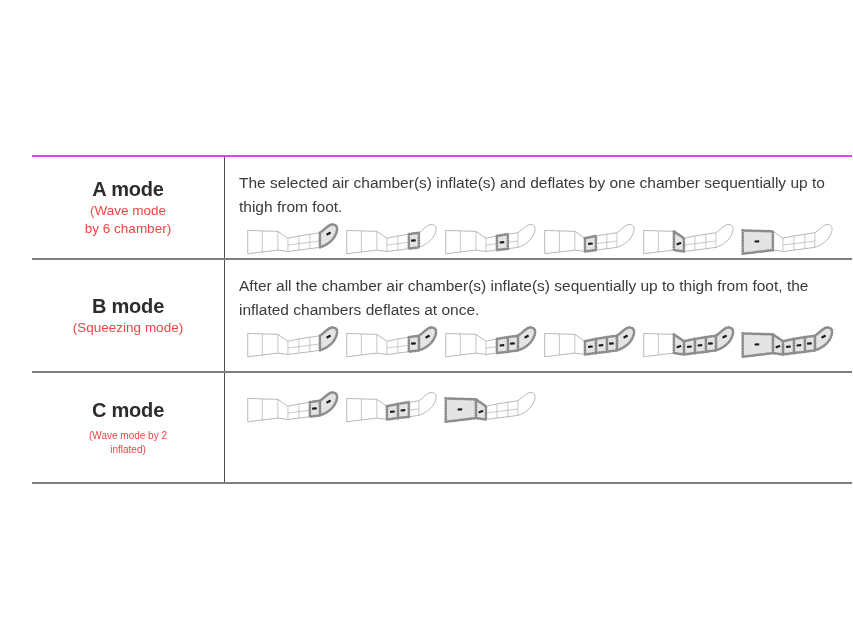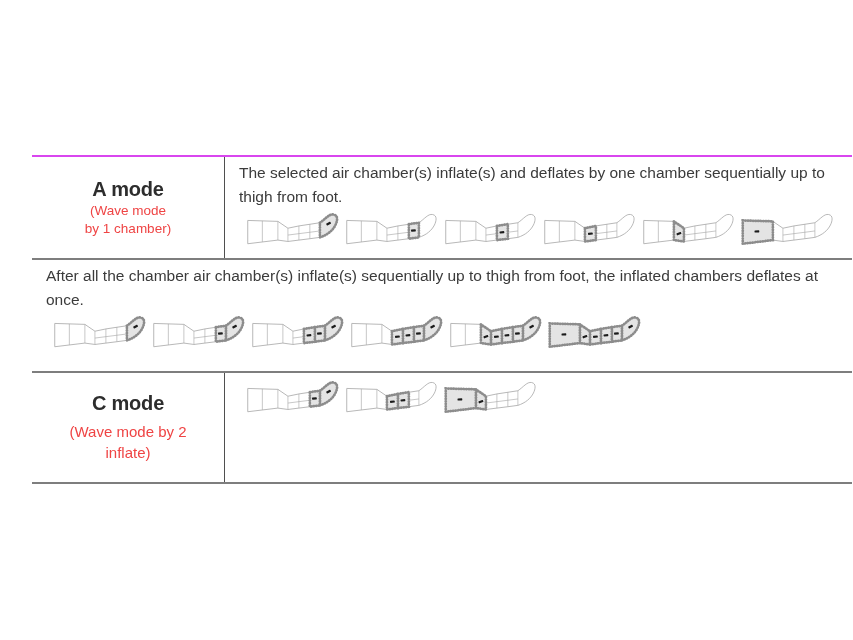--- a/index.html
+++ b/index.html
@@ -26,43 +26,43 @@
   }
   .mode-title{
     font-size:20px;font-weight:700;color:#2d2d2d;line-height:1.15;
     letter-spacing:-0.2px;
   }
   .mode-sub{margin-top:1px;}
   .mode-sub div{
     font-size:13.5px;color:#ef4444;line-height:1.3;font-weight:400;
   }
   .t-row.r3 .mode-sub{margin-top:7px;}
-  .t-row.r3 .mode-sub div{font-size:15px;line-height:1.35;}
+  .t-row.r3 .mode-sub div{font-size:10px;line-height:1.35;}
   .desc-cell{
-    flex:1 1 auto;padding:4px 8px 0 14px;min-width:0;
+    flex:1 1 auto;padding:14px 8px 0 14px;min-width:0;
   }
   .desc-text{
     font-size:15.5px;color:#3b3b3b;line-height:1.55;margin:0 0 1px 0;
   }
   .legs-row{
     display:flex;gap:4px;margin-top:1px;margin-left:6px;align-items:flex-start;
   }
   .leg-frame{line-height:0;}
 </style>
 </head>
 <body>
 
 <div class="mode-table">
   <div id="rows">
       <div class="t-row r1">
         <div class="mode-cell">
           <div class="mode-title">A mode</div>
           <div class="mode-sub">
             <div>(Wave mode</div>
-            <div>by 1 chamber)</div>
+            <div>by 6 chamber)</div>
           </div>
         </div>
         <div class="desc-cell">
           <p class="desc-text">The selected air chamber(s) inflate(s) and deflates by one chamber sequentially up to thigh from foot.</p>
           <div class="legs-row">
             <span class="leg-frame"><svg width="95" height="41" viewBox="0 0 104 44" xmlns="http://www.w3.org/2000/svg">
                 <path d="M3,11 L36,12 L47,19.5 L59,17 L82,13.5 C88,9.5 92,3.5 97,4.5 C102.5,5.5 101,12 99,16 C96,22 90,27 82,29.5 L71,31 L59,32.5 L47,34 L36,32.5 L3,36.5 Z" fill="#ffffff" stroke="#a8a8a8" stroke-width="0.9"></path>
                 <path d="M19,11.5 L19,34.5" fill="none" stroke="#a8a8a8" stroke-width="0.7"></path>
                 <path d="M36,12 L36,32.5" fill="none" stroke="#a8a8a8" stroke-width="0.7"></path>
                 <path d="M47,19.5 L47,34" fill="none" stroke="#a8a8a8" stroke-width="0.7"></path>
@@ -130,20 +130,26 @@
                 <path d="M71,15 L71,31" fill="none" stroke="#a8a8a8" stroke-width="0.7"></path>
                 <path d="M82,13.5 L82,29.5" fill="none" stroke="#a8a8a8" stroke-width="0.7"></path>
                 <path d="M47,27 L82,22.5" fill="none" stroke="#a8a8a8" stroke-width="0.7"></path>
                 <path d="M3,11 L36,12 L36,32.5 L3,36.5 Z" fill="#e4e4e4" stroke="#8c8c8c" stroke-width="3" stroke-dasharray="0.4 2.4" stroke-linecap="round"></path>
                 <rect x="15.9" y="21.8" width="5.2" height="2.4" rx="0.6" fill="#1b1b1b" transform="rotate(-3 18.5 23)"></rect>
               </svg></span>
           </div>
         </div>
       </div>
       <div class="t-row r2">
+        <div class="mode-cell">
+          <div class="mode-title">B mode</div>
+          <div class="mode-sub">
+            <div>(Squeezing mode)</div>
+          </div>
+        </div>
         <div class="desc-cell">
           <p class="desc-text">After all the chamber air chamber(s) inflate(s) sequentially up to thigh from foot, the inflated chambers deflates at once.</p>
           <div class="legs-row">
             <span class="leg-frame"><svg width="95" height="41" viewBox="0 0 104 44" xmlns="http://www.w3.org/2000/svg">
                 <path d="M3,11 L36,12 L47,19.5 L59,17 L82,13.5 C88,9.5 92,3.5 97,4.5 C102.5,5.5 101,12 99,16 C96,22 90,27 82,29.5 L71,31 L59,32.5 L47,34 L36,32.5 L3,36.5 Z" fill="#ffffff" stroke="#a8a8a8" stroke-width="0.9"></path>
                 <path d="M19,11.5 L19,34.5" fill="none" stroke="#a8a8a8" stroke-width="0.7"></path>
                 <path d="M36,12 L36,32.5" fill="none" stroke="#a8a8a8" stroke-width="0.7"></path>
                 <path d="M47,19.5 L47,34" fill="none" stroke="#a8a8a8" stroke-width="0.7"></path>
                 <path d="M59,17 L59,32.5" fill="none" stroke="#a8a8a8" stroke-width="0.7"></path>
                 <path d="M71,15 L71,31" fill="none" stroke="#a8a8a8" stroke-width="0.7"></path>
@@ -243,21 +249,21 @@
                 <rect x="15.9" y="21.8" width="5.2" height="2.4" rx="0.6" fill="#1b1b1b" transform="rotate(-3 18.5 23)"></rect>
               </svg></span>
           </div>
         </div>
       </div>
       <div class="t-row r3">
         <div class="mode-cell">
           <div class="mode-title">C mode</div>
           <div class="mode-sub">
             <div>(Wave mode by 2</div>
-            <div>inflate)</div>
+            <div>inflated)</div>
           </div>
         </div>
         <div class="desc-cell">
           <div class="legs-row">
             <span class="leg-frame"><svg width="95" height="41" viewBox="0 0 104 44" xmlns="http://www.w3.org/2000/svg">
                 <path d="M3,11 L36,12 L47,19.5 L59,17 L82,13.5 C88,9.5 92,3.5 97,4.5 C102.5,5.5 101,12 99,16 C96,22 90,27 82,29.5 L71,31 L59,32.5 L47,34 L36,32.5 L3,36.5 Z" fill="#ffffff" stroke="#a8a8a8" stroke-width="0.9"></path>
                 <path d="M19,11.5 L19,34.5" fill="none" stroke="#a8a8a8" stroke-width="0.7"></path>
                 <path d="M36,12 L36,32.5" fill="none" stroke="#a8a8a8" stroke-width="0.7"></path>
                 <path d="M47,19.5 L47,34" fill="none" stroke="#a8a8a8" stroke-width="0.7"></path>
                 <path d="M59,17 L59,32.5" fill="none" stroke="#a8a8a8" stroke-width="0.7"></path>

